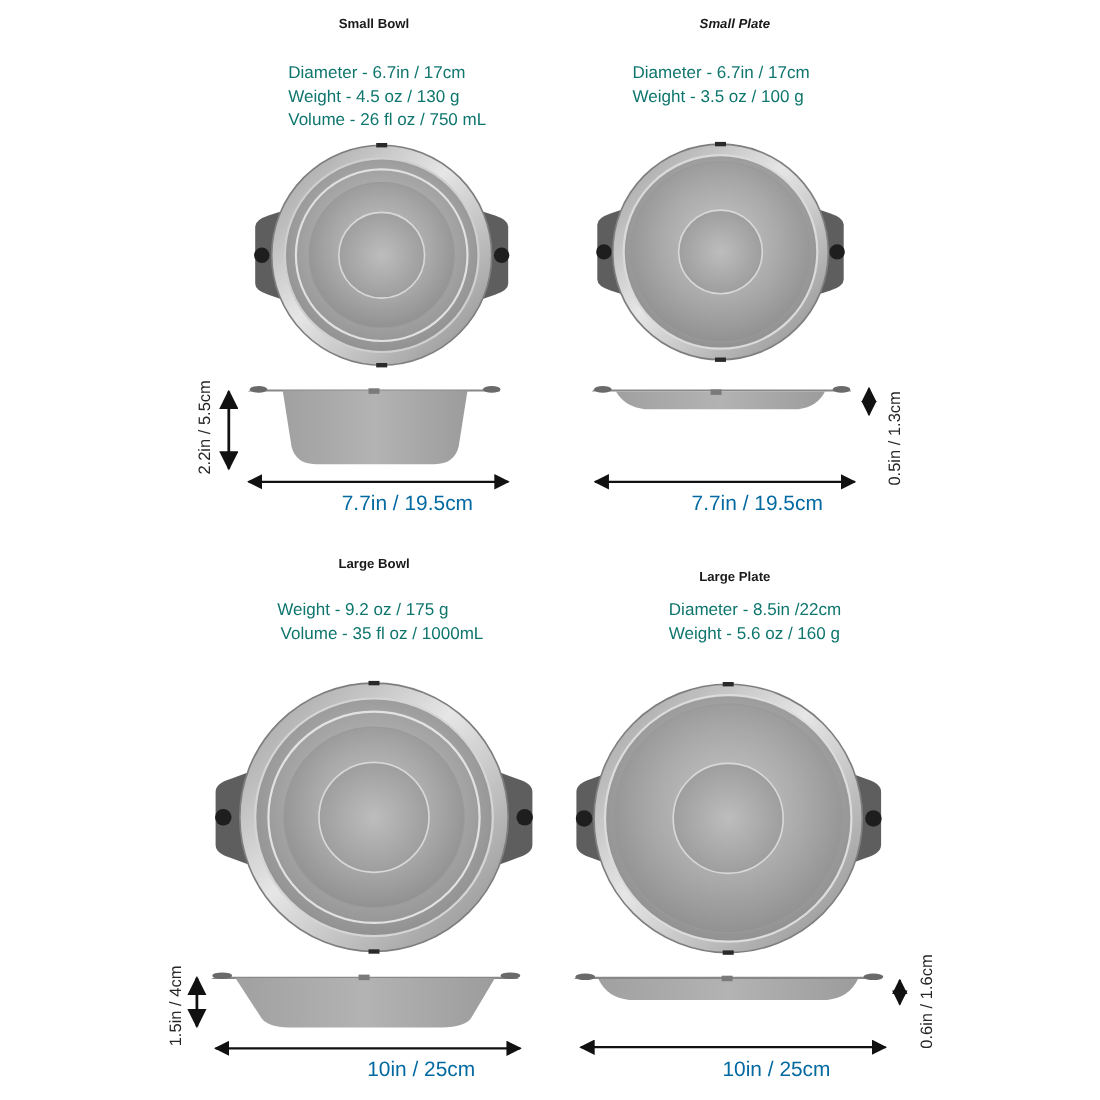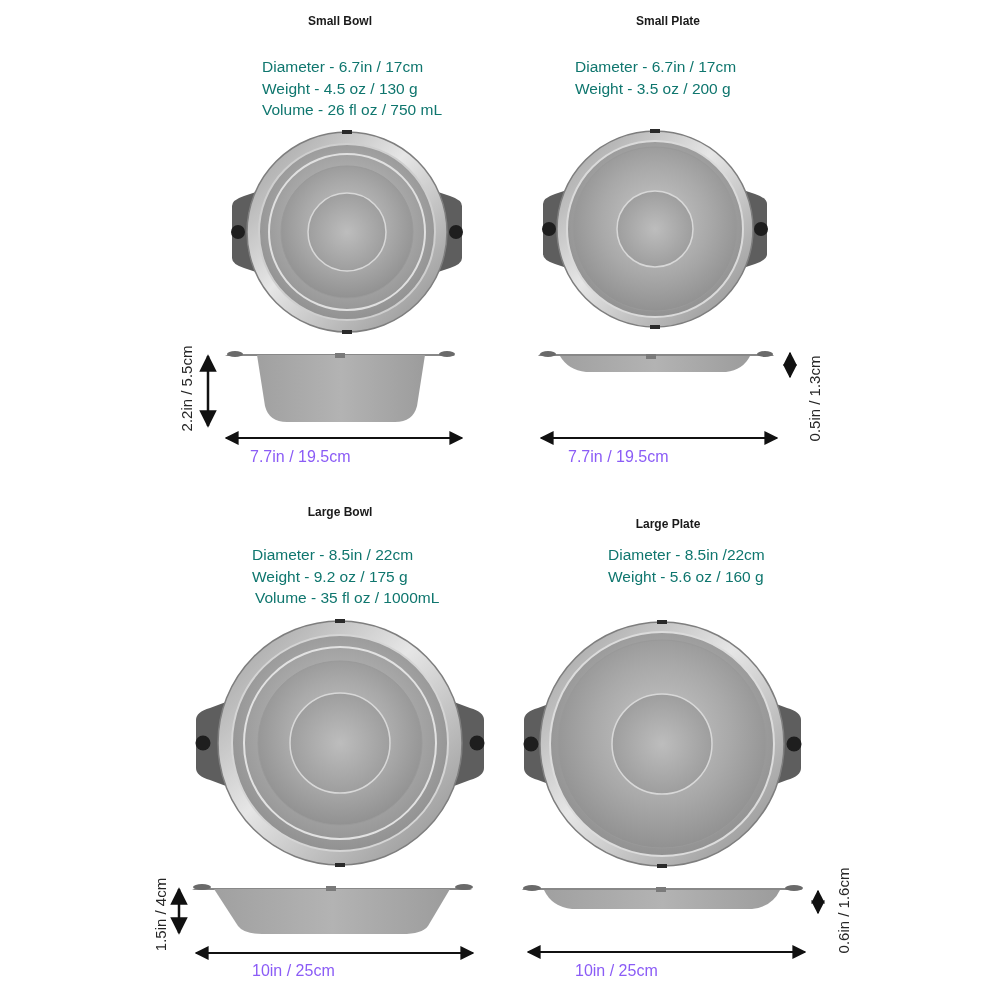--- a/index.html
+++ b/index.html
@@ -1,21 +1,21 @@
 <!DOCTYPE html>
 <html><head>
 <meta charset="utf-8">
 <style>
   html, body { margin: 0; padding: 0; background: #ffffff; }
   body { width: 1000px; height: 1000px; position: relative; overflow: hidden;
          font-family: "Liberation Sans", "DejaVu Sans", sans-serif; color: #222; }
   .abs { position: absolute; }
   .title { font-weight: bold; font-size: 12px; text-align: center; color: #1a1a1a; }
   .spec { font-size: 15.5px; line-height: 21.5px; color: #0f766e; white-space: nowrap; }
-  .dim { font-size: 16px; color: #8b5cf6; white-space: nowrap; text-align: left; }
+  .dim { font-size: 19px; color: #0369a1; white-space: nowrap; text-align: right; }
   .vdim { font-size: 15px; color: #262626; white-space: nowrap; transform-origin: center center; }
   svg { position: absolute; overflow: visible; }
 </style>
 </head>
 <body>
 
 <svg width="0" height="0">
   <defs>
     <radialGradient id="steel" cx="50%" cy="45%" r="60%">
       <stop offset="0%" stop-color="#c8c8c8"></stop>
@@ -70,24 +70,24 @@
 </svg>
 <svg style="left:198px;top:352px;" width="20" height="80">
   <line x1="10" y1="4" x2="10" y2="74" stroke="#111" stroke-width="2.5" marker-start="url(#ah)" marker-end="url(#ah)"></line>
 </svg>
 <div class="abs vdim" style="left:126px;top:380px;width:120px;text-align:center;transform:rotate(-90deg);">2.2in / 5.5cm</div>
 <svg style="left:222px;top:430px;" width="245" height="16">
   <line x1="4" y1="8" x2="240" y2="8" stroke="#111" stroke-width="2" marker-start="url(#ah)" marker-end="url(#ah)"></line>
 </svg>
 <div class="abs dim" style="left:250px;top:448px;width:180px;">7.7in / 19.5cm</div>
 
-<div class="abs title" style="left:578px;top:14px;width:180px;">Small Plate</div>
+<div class="abs title" style="left:578px;top:14px;width:180px;font-style:italic;">Small Plate</div>
 <div class="abs spec" style="left:575px;top:56px;">
   <div>Diameter - 6.7in / 17cm</div>
-  <div>Weight - 3.5 oz / 200 g</div>
+  <div>Weight - 3.5 oz / 100 g</div>
 </div>
 <svg style="left:535px;top:128px;" width="240" height="205">
   <path d="M8,76 Q8,70 20,66 L32,62 L32,140 L20,136 Q8,132 8,126 Z" fill="#5e5e5e"></path>
   <path d="M232,76 Q232,70 220,66 L208,62 L208,140 L220,136 Q232,132 232,126 Z" fill="#5e5e5e"></path>
   <circle cx="14" cy="101" r="7" fill="#1e1e1e"></circle>
   <circle cx="226" cy="101" r="7" fill="#1e1e1e"></circle>
   <circle cx="120" cy="101" r="98" fill="url(#rim)" stroke="#7e7e7e" stroke-width="1.5"></circle>
   <circle cx="120" cy="101" r="88" fill="url(#steel)" stroke="#dadada" stroke-width="2"></circle>
   <circle cx="120" cy="101" r="82" fill="url(#steel)" stroke="#999" stroke-width="1"></circle>
   <circle cx="120" cy="101" r="38" fill="url(#center)" stroke="#d8d8d8" stroke-width="1.5"></circle>
@@ -105,21 +105,20 @@
   <line x1="8" y1="3" x2="8" y2="27" stroke="#111" stroke-width="2" marker-start="url(#ah)" marker-end="url(#ah)"></line>
 </svg>
 <div class="abs vdim" style="left:754px;top:390px;width:120px;text-align:center;transform:rotate(-90deg);">0.5in / 1.3cm</div>
 <svg style="left:537px;top:430px;" width="245" height="16">
   <line x1="4" y1="8" x2="240" y2="8" stroke="#111" stroke-width="2" marker-start="url(#ah)" marker-end="url(#ah)"></line>
 </svg>
 <div class="abs dim" style="left:568px;top:448px;width:180px;">7.7in / 19.5cm</div>
 
 <div class="abs title" style="left:250px;top:505px;width:180px;">Large Bowl</div>
 <div class="abs spec" style="left:252px;top:544px;">
-  <div>Diameter - 8.5in / 22cm</div>
   <div>Weight - 9.2 oz / 175 g</div>
   <div style="padding-left:3px;">Volume - 35 fl oz / 1000mL</div>
 </div>
 <svg style="left:190px;top:616px;" width="300" height="256">
   <path d="M6,104 Q6,96 20,92 L36,86 L36,170 L20,164 Q6,160 6,152 Z" fill="#5e5e5e"></path>
   <path d="M294,104 Q294,96 280,92 L264,86 L264,170 L280,164 Q294,160 294,152 Z" fill="#5e5e5e"></path>
   <circle cx="13" cy="127" r="7.5" fill="#1e1e1e"></circle>
   <circle cx="287" cy="127" r="7.5" fill="#1e1e1e"></circle>
   <circle cx="150" cy="127" r="122" fill="url(#rim)" stroke="#7e7e7e" stroke-width="1.5"></circle>
   <circle cx="150" cy="127" r="108" fill="url(#steel)" stroke="#d5d5d5" stroke-width="2"></circle>

